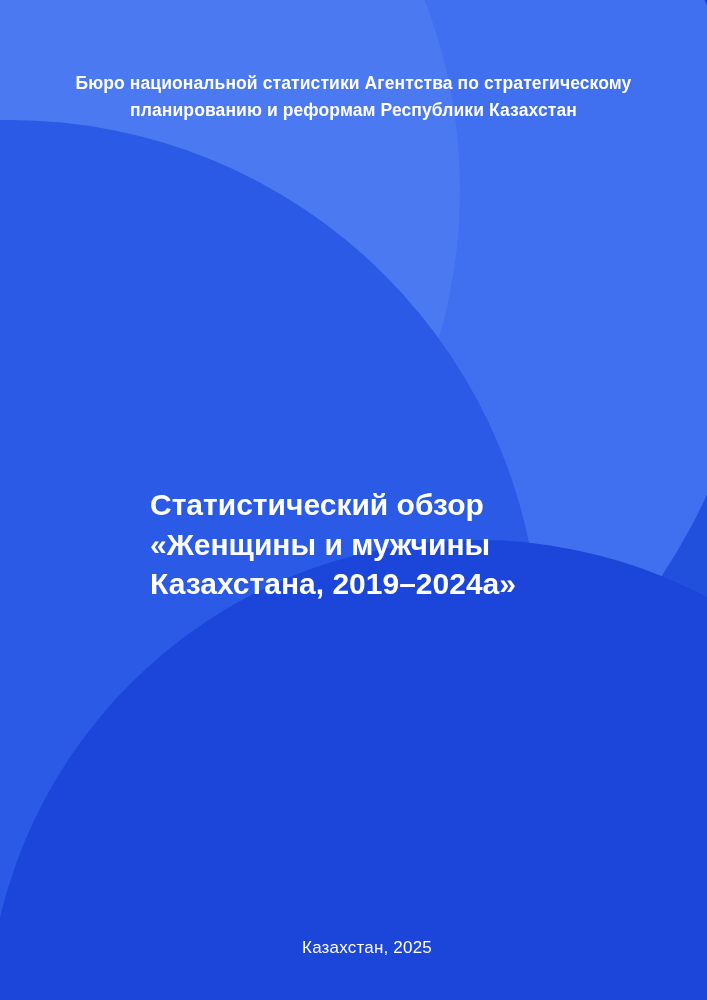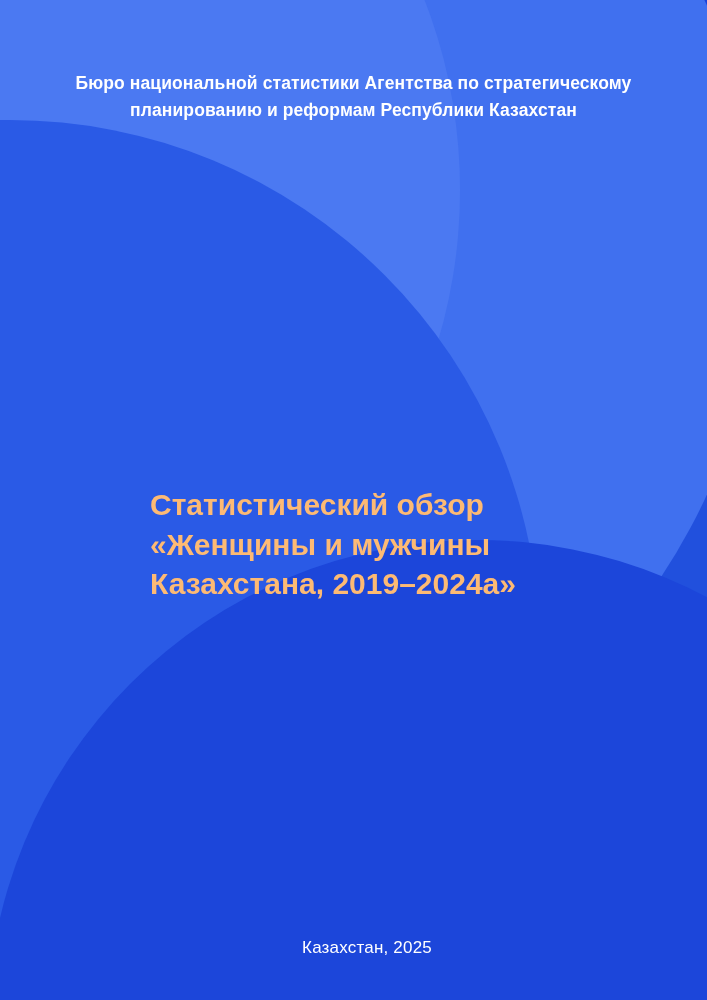--- a/index.html
+++ b/index.html
@@ -101,21 +101,21 @@
     line-height: 1.55;
     padding: 0 58px;
     box-sizing: border-box;
     letter-spacing: 0.1px;
   }
   .doc-title {
     position: absolute;
     top: 485px;
     left: 0;
     right: 0;
-    color: #fdba74;
+    color: #ffffff;
     font-size: 30px;
     font-weight: bold;
     line-height: 1.32;
     padding: 0 148px 0 150px;
     box-sizing: border-box;
     text-align: left;
   }
   .footer {
     position: absolute;
     bottom: 42px;

